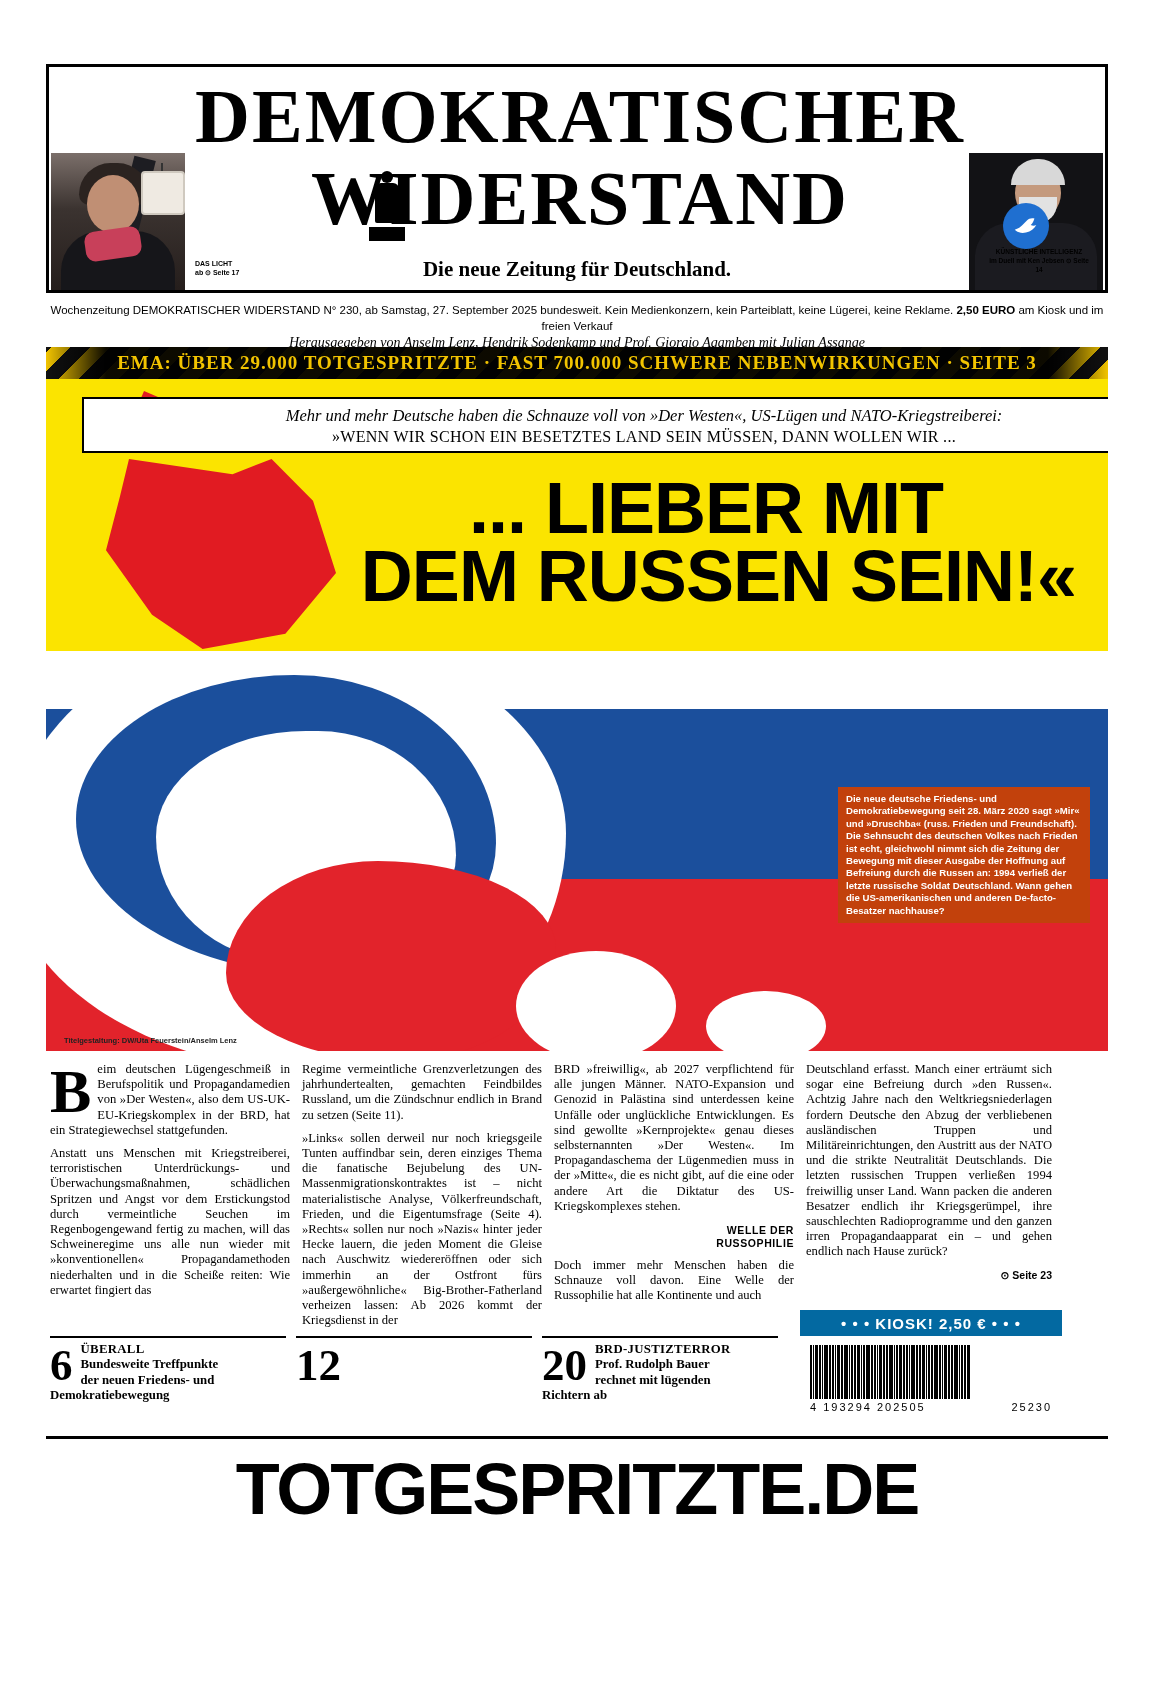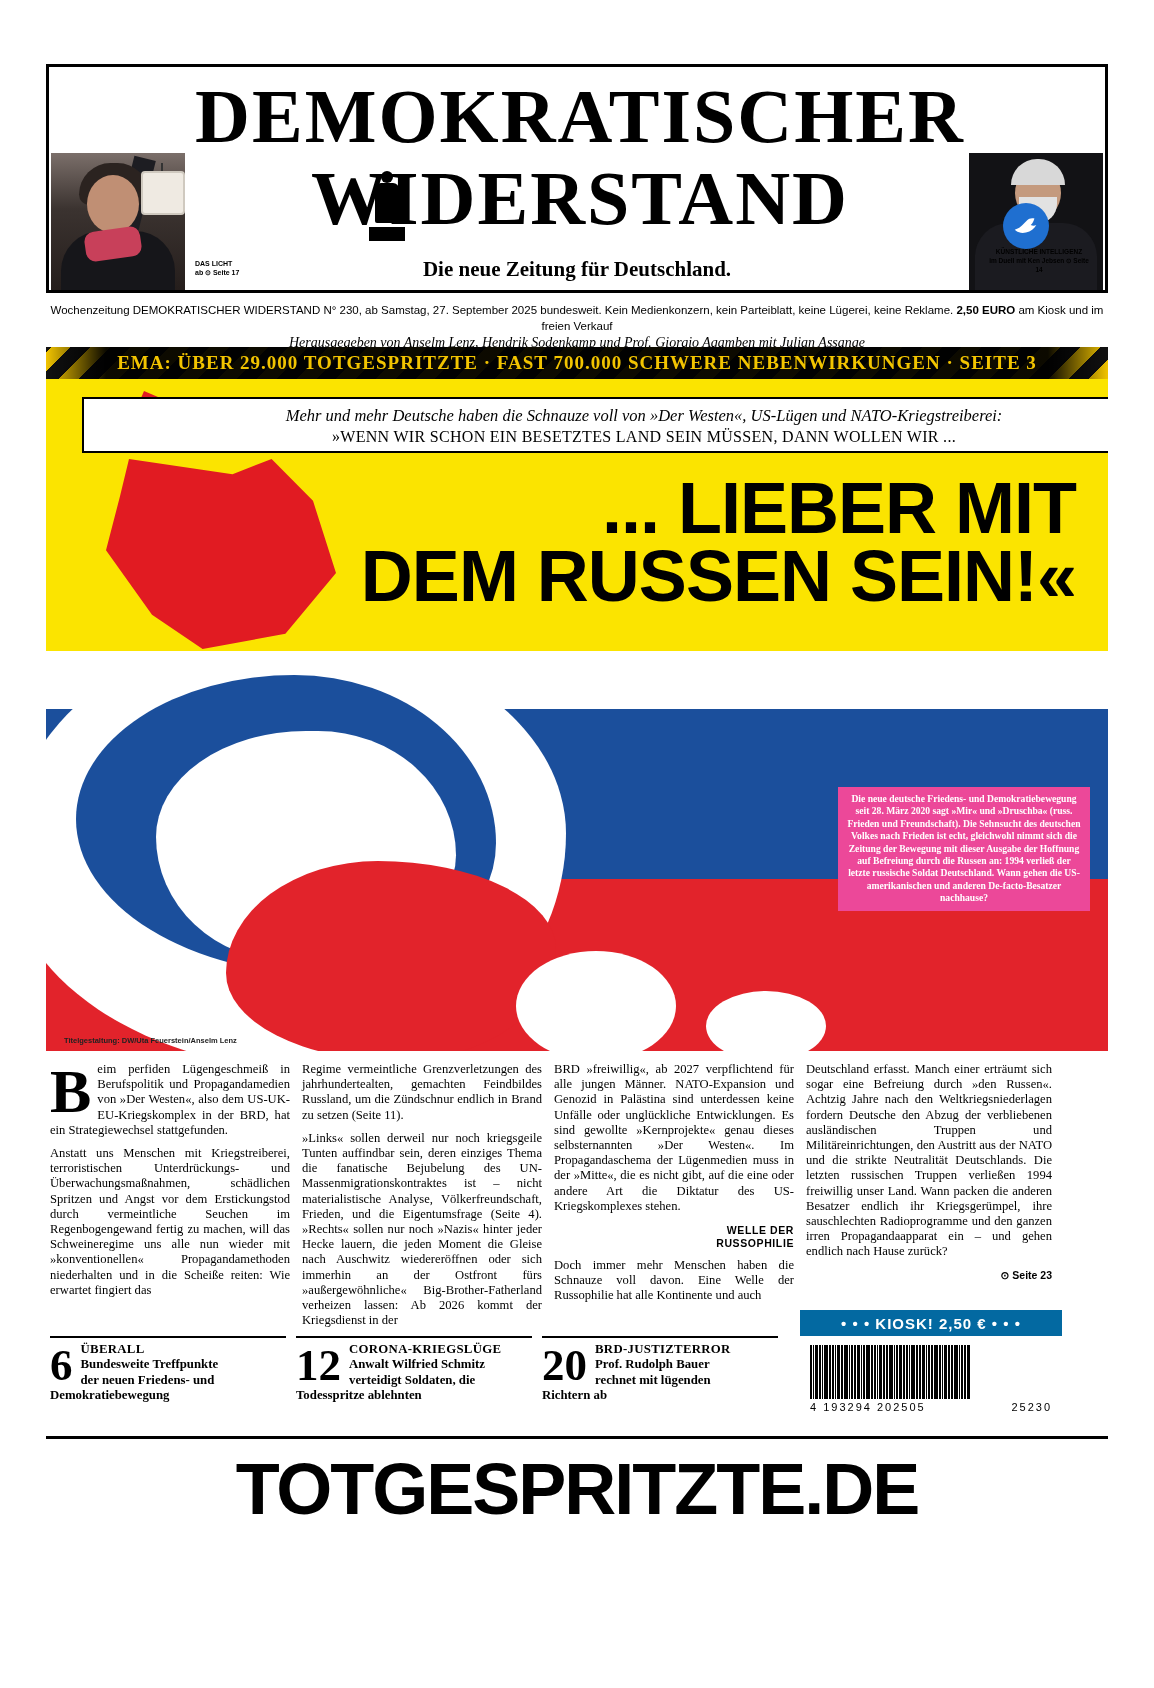--- a/index.html
+++ b/index.html
@@ -49,35 +49,35 @@
   .hazard .stripes{position:absolute;inset:0;background:repeating-linear-gradient(-45deg,#f2c400 0 14px,#111 14px 28px);opacity:1;}
   .hazard .txt{position:absolute;inset:0;display:flex;align-items:center;justify-content:center;color:#f2c400;font-family:"Liberation Serif",serif;font-weight:bold;font-size:19px;letter-spacing:1px;background:linear-gradient(90deg,rgba(0,0,0,0) 0,rgba(0,0,0,.95) 60px,rgba(0,0,0,.95) calc(100% - 60px),rgba(0,0,0,0) 100%);}
 
   
   .hero{position:absolute;left:46px;top:379px;width:1062px;height:272px;background:#fbe400;overflow:hidden;}
   .hero .splash1{position:absolute;left:60px;top:80px;width:230px;height:190px;background:#e11b22;clip-path:polygon(10% 0,55% 8%,72% 0,90% 22%,100% 60%,78% 92%,42% 100%,20% 82%,0 48%,6% 20%);}
   .hero .splash2{position:absolute;left:80px;top:12px;width:60px;height:60px;background:#e11b22;clip-path:polygon(30% 0,100% 30%,70% 100%,0 70%);}
   .hero .quotebox{position:absolute;left:36px;top:18px;width:1124px;height:56px;border:2px solid #000;background:#fff;box-sizing:border-box;padding:6px 19px;text-align:center;}
   .hero .q1{font-family:"Liberation Serif",serif;font-style:italic;font-size:16.5px;line-height:21px;}
   .hero .q2{font-family:"Liberation Serif",serif;font-size:16px;line-height:21px;letter-spacing:.3px;}
-  .hero .big1{position:absolute;left:290px;top:92px;width:740px;text-align:right;font-family:"Liberation Sans",sans-serif;font-weight:bold;font-size:72px;line-height:74px;letter-spacing:-1px;}
+  .hero .big1{position:absolute;left:290px;top:92px;width:740px;text-align:center;font-family:"Liberation Sans",sans-serif;font-weight:bold;font-size:72px;line-height:74px;letter-spacing:-1px;}
   .hero .big2{position:absolute;left:290px;top:160px;width:740px;text-align:right;font-family:"Liberation Sans",sans-serif;font-weight:bold;font-size:72px;line-height:74px;letter-spacing:-1px;}
 
   
   .art{position:absolute;left:46px;top:651px;width:1062px;height:400px;background:#fff;overflow:hidden;}
   .art .blue{position:absolute;left:0;top:56px;width:1062px;height:172px;background:#1b4f9c;}
   .art .red{position:absolute;left:0;top:228px;width:1062px;height:172px;background:#e2232b;}
   .art .whitesplash{position:absolute;left:-40px;top:-20px;width:560px;height:440px;background:#fff;border-radius:48% 52% 44% 56%/52% 46% 54% 48%;}
   .art .bluesplash{position:absolute;left:30px;top:24px;width:420px;height:300px;background:#1b4f9c;border-radius:52% 48% 40% 60%/48% 56% 44% 52%;}
   .art .whitecore{position:absolute;left:110px;top:80px;width:300px;height:230px;background:#fff;border-radius:50% 46% 56% 44%/46% 54% 46% 54%;}
   .art .redsplash{position:absolute;left:180px;top:210px;width:330px;height:200px;background:#e2232b;border-radius:46% 54% 48% 52%/56% 44% 56% 44%;}
   .art .whitedot1{position:absolute;left:470px;top:300px;width:160px;height:110px;background:#fff;border-radius:50%;}
   .art .whitedot2{position:absolute;left:660px;top:340px;width:120px;height:70px;background:#fff;border-radius:50%;}
   .art .whitetop{position:absolute;left:0;top:0;width:1062px;height:58px;background:#fff;}
-  .artbox{position:absolute;right:18px;top:136px;width:252px;background:#ec4899;color:#fff;font-family:Liberation Serif, serif;font-size:9.6px;line-height:12.4px;font-weight:bold;padding:6px 8px;box-sizing:border-box;text-align:center;}
+  .artbox{position:absolute;right:18px;top:136px;width:252px;background:#c2410c;color:#fff;font-family:Liberation Sans, sans-serif;font-size:9.6px;line-height:12.4px;font-weight:bold;padding:6px 8px;box-sizing:border-box;}
   .artcredit{position:absolute;left:18px;bottom:6px;font-size:7.5px;font-family:"Liberation Sans",sans-serif;font-weight:bold;color:#222;}
 
   
   .cols{position:absolute;left:46px;top:1062px;width:1062px;height:268px;}
   .col{position:absolute;top:0;width:240px;font-family:"Liberation Serif",serif;font-size:12.6px;line-height:15.2px;text-align:justify;}
   .col p{margin:0 0 8px 0;}
   .c1{left:4px;} .c2{left:256px;} .c3{left:508px;} .c4{left:760px;width:246px;}
   .dropcap{float:left;font-size:62px;line-height:50px;font-weight:bold;padding:4px 6px 0 0;font-family:"Liberation Serif",serif;}
   .subhead{text-align:right;font-family:"Liberation Sans",sans-serif;font-weight:bold;font-size:10.5px;line-height:13px;letter-spacing:.6px;margin:10px 0 8px;}
   .seite{text-align:right;font-family:"Liberation Sans",sans-serif;font-weight:bold;font-size:10.5px;margin-top:6px;}
@@ -183,21 +183,21 @@
     <div class="whitecore"></div>
     <div class="redsplash"></div>
     <div class="whitedot1"></div>
     <div class="whitedot2"></div>
     <div class="artbox">Die neue deutsche Friedens- und Demokratiebewegung seit 28. März 2020 sagt »Mir« und »Druschba« (russ. Frieden und Freundschaft). Die Sehnsucht des deutschen Volkes nach Frieden ist echt, gleichwohl nimmt sich die Zeitung der Bewegung mit dieser Ausgabe der Hoffnung auf Befreiung durch die Russen an: 1994 verließ der letzte russische Soldat Deutschland. Wann gehen die US-amerikanischen und anderen De-facto-Besatzer nachhause?</div>
     <div class="artcredit">Titelgestaltung: DW/Uta Feuerstein/Anselm Lenz</div>
   </div>
 
   <div class="cols">
     <div class="col c1">
-      <p><span class="dropcap">B</span><span>eim perfiden Lügengeschmeiß in Berufspolitik und Propagandamedien von »Der Westen«, also dem US-UK-EU-Kriegskomplex in der BRD, hat ein Strategiewechsel stattgefunden.</span></p>
+      <p><span class="dropcap">B</span><span>eim deutschen Lügengeschmeiß in Berufspolitik und Propagandamedien von »Der Westen«, also dem US-UK-EU-Kriegskomplex in der BRD, hat ein Strategiewechsel stattgefunden.</span></p>
       <p>Anstatt uns Menschen mit Kriegstreiberei, terroristischen Unterdrückungs- und Überwachungsmaßnahmen, schädlichen Spritzen und Angst vor dem Erstickungstod durch vermeintliche Seuchen im Regenbogengewand fertig zu machen, will das Schweineregime uns alle nun wieder mit »konventionellen« Propagandamethoden niederhalten und in die Scheiße reiten: Wie erwartet fingiert das</p>
     </div>
     <div class="col c2">
       <p>Regime vermeintliche Grenzverletzungen des jahrhundertealten, gemachten Feindbildes Russland, um die Zündschnur endlich in Brand zu setzen (Seite 11).</p>
       <p>»Links« sollen derweil nur noch kriegsgeile Tunten auffindbar sein, deren einziges Thema die fanatische Bejubelung des UN-Massenmigrationskontraktes ist – nicht materialistische Analyse, Völkerfreundschaft, Frieden, und die Eigentumsfrage (Seite 4). »Rechts« sollen nur noch »Nazis« hinter jeder Hecke lauern, die jeden Moment die Gleise nach Auschwitz wiedereröffnen oder sich immerhin an der Ostfront fürs »außergewöhnliche« Big-Brother-Fatherland verheizen lassen: Ab 2026 kommt der Kriegsdienst in der</p>
     </div>
     <div class="col c3">
       <p>BRD »freiwillig«, ab 2027 verpflichtend für alle jungen Männer. NATO-Expansion und Genozid in Palästina sind unterdessen keine Unfälle oder unglückliche Entwicklungen. Es sind gewollte »Kernprojekte« genau dieses selbsternannten »Der Westen«. Im Propagandaschema der Lügenmedien muss in der »Mitte«, die es nicht gibt, auf die eine oder andere Art die Diktatur des US-Kriegskomplexes stehen.</p>
       <div class="subhead">
         <div>WELLE DER</div>
@@ -227,26 +227,20 @@
       <div class="num">6</div>
       <div class="tx">
         <div class="hl">ÜBERALL</div>
         <div>Bundesweite Treffpunkte</div>
         <div>der neuen Friedens- und</div>
         <div>Demokratiebewegung</div>
       </div>
     </div>
     <div class="teaser t2">
       <div class="num">12</div>
-      <div class="tx">
-        <div class="hl">CORONA-KRIEGSLÜGE</div>
-        <div>Anwalt Wilfried Schmitz</div>
-        <div>verteidigt Soldaten, die</div>
-        <div>Todesspritze ablehnten</div>
-      </div>
     </div>
     <div class="teaser t3">
       <div class="num">20</div>
       <div class="tx">
         <div class="hl">BRD-JUSTIZTERROR</div>
         <div>Prof. Rudolph Bauer</div>
         <div>rechnet mit lügenden</div>
         <div>Richtern ab</div>
       </div>
     </div>

